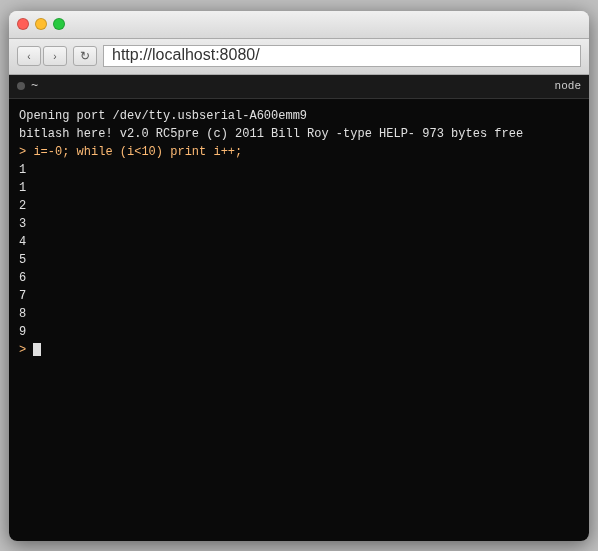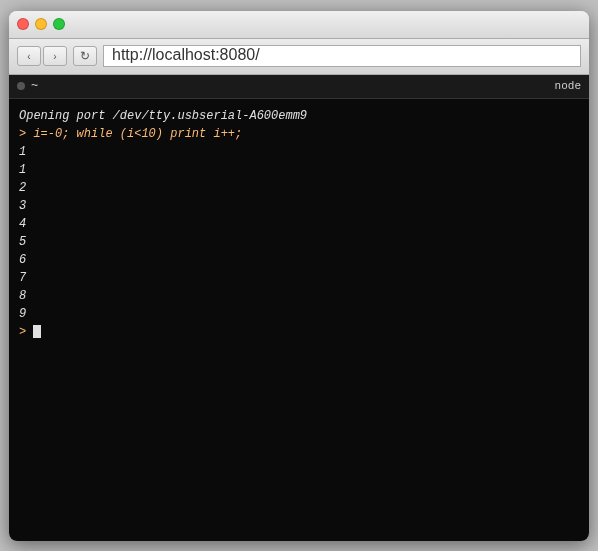--- a/index.html
+++ b/index.html
@@ -158,21 +158,20 @@
     }
 
     .terminal-body {
       flex: 1;
       padding: 8px 10px;
       font-family: 'Courier New', Courier, monospace;
       font-size: 12px;
       color: #e0e0e0;
       line-height: 1.5;
       overflow: auto;
-      font-style: italic;
     }
 
     .terminal-line {
       white-space: pre;
     }
 
     .prompt {
       color: #fdba74;
     }
 
@@ -213,20 +212,21 @@
     <div class="terminal-tab-bar">
       <div class="terminal-tab">
         <div class="tab-dot"></div>
         <span class="tab-tilde">~</span>
       </div>
       <span class="tab-node-label">node</span>
     </div>
 
     <div class="terminal-body">
       <div class="terminal-line">Opening port /dev/tty.usbserial-A600emm9</div>
+      <div class="terminal-line">bitlash here! v2.0 RC5pre (c) 2011 Bill Roy -type HELP- 973 bytes free</div>
       <div class="terminal-line"><span class="prompt">&gt; i=-0; while (i&lt;10) print i++;</span></div>
       <div class="terminal-line">1</div>
       <div class="terminal-line">1</div>
       <div class="terminal-line">2</div>
       <div class="terminal-line">3</div>
       <div class="terminal-line">4</div>
       <div class="terminal-line">5</div>
       <div class="terminal-line">6</div>
       <div class="terminal-line">7</div>
       <div class="terminal-line">8</div>

